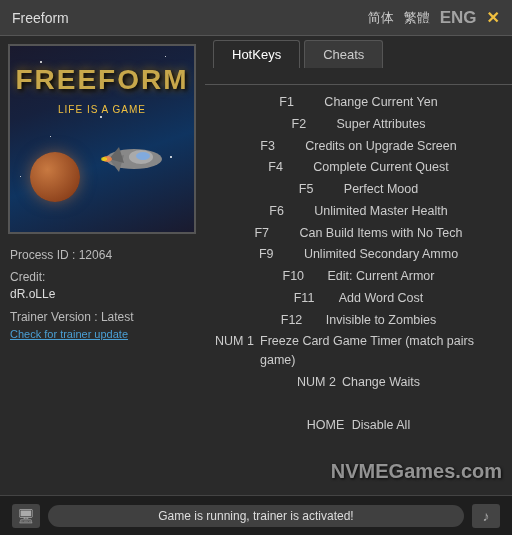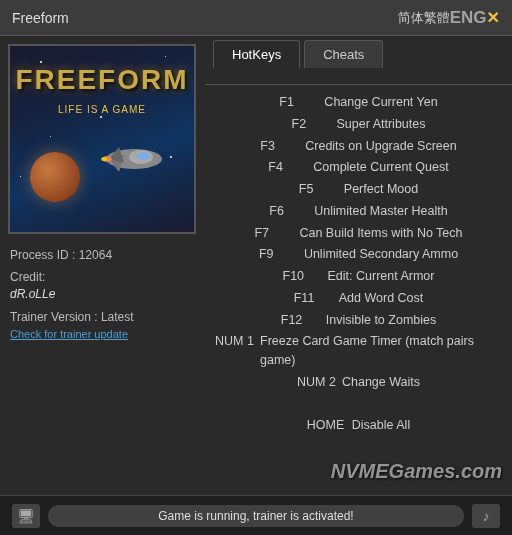--- a/index.html
+++ b/index.html
@@ -22,20 +22,21 @@
       height: 36px;
       border-bottom: 1px solid #555;
     }
     #title-bar .app-title {
       color: #ddd;
       font-size: 14px;
     }
     #title-bar .lang-controls {
       display: flex;
       align-items: center;
+      gap: 10px;
     }
     #title-bar .lang-btn {
       color: #ccc;
       font-size: 13px;
       cursor: pointer;
       background: none;
       border: none;
     }
     #title-bar .lang-btn.active {
       color: #a3a3a3;
@@ -136,21 +137,20 @@
       margin-bottom: 8px;
     }
     .info-label {
       color: #bbb;
       font-size: 12px;
       display: block;
     }
     .info-value {
       color: #ddd;
       font-size: 12px;
-      font-style: italic;
     }
     .trainer-link {
       color: #4a9fd4;
       font-size: 11px;
       text-decoration: underline;
       cursor: pointer;
     }
 
     
     #right-panel {
@@ -245,21 +245,20 @@
     }
 
     
     #watermark {
       position: absolute;
       bottom: 52px;
       right: 10px;
       font-size: 20px;
       font-weight: bold;
       color: rgba(255,180,0,0.75);
-      font-style: italic;
       text-shadow: 1px 1px 3px rgba(0,0,0,0.8);
       pointer-events: none;
     }
     #watermark span {
       color: rgba(200,200,200,0.7);
     }
   </style>
 </head>
 <body>
 

